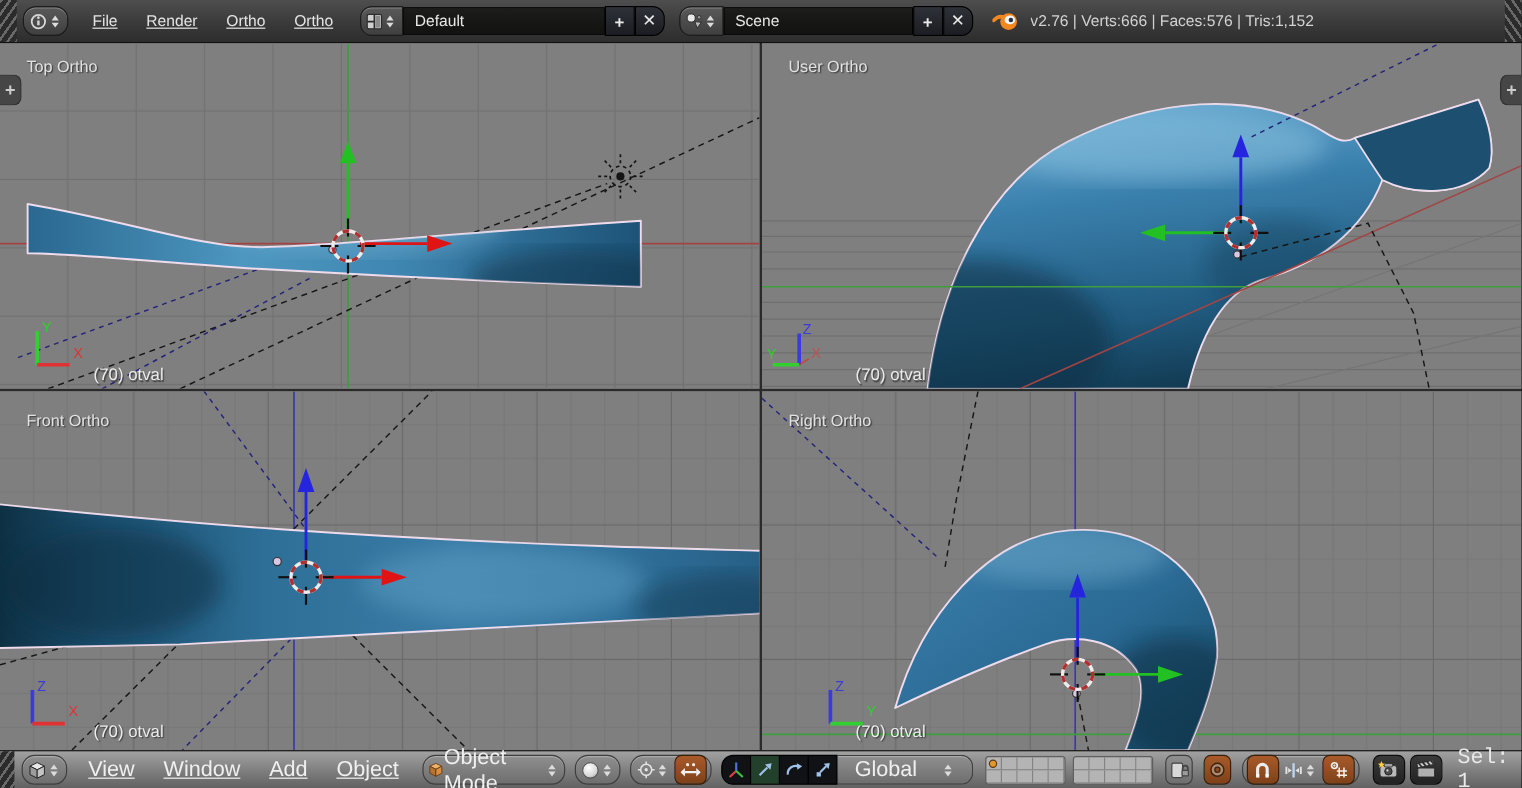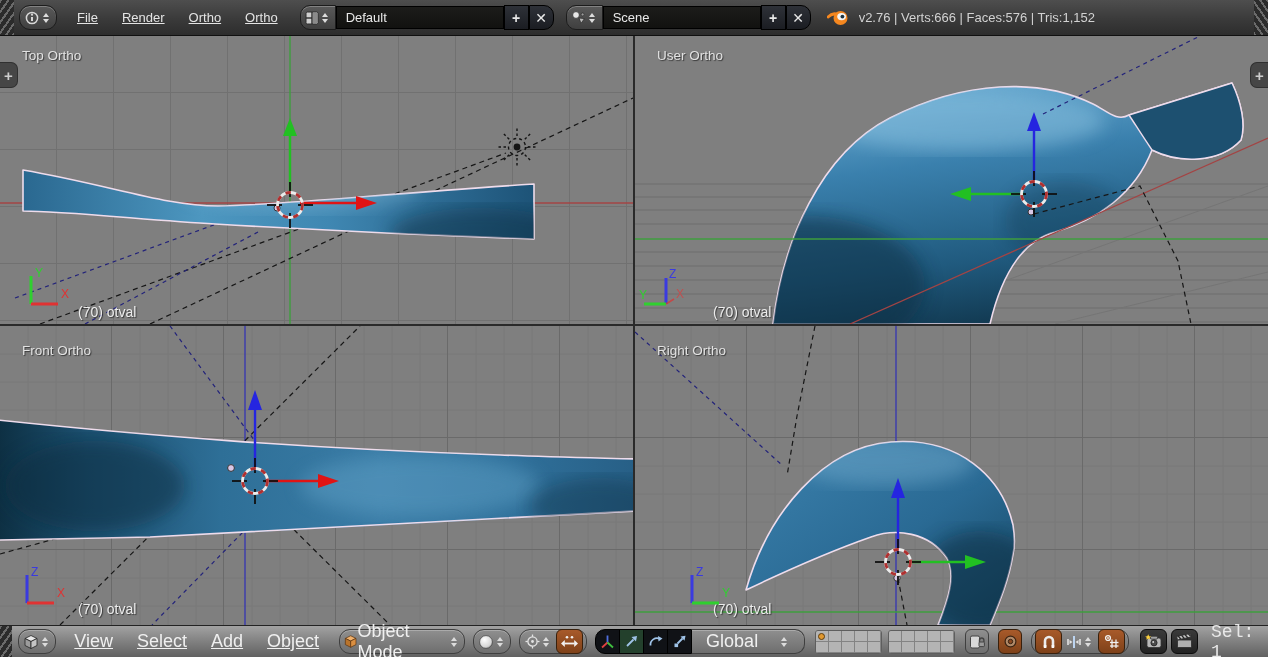--- a/index.html
+++ b/index.html
@@ -365,21 +365,21 @@
       <polygon points="2,4.5 8,7.5 8,14.5 2,11.5" fill="#9c9c9c" stroke="#222" stroke-width="0.8"></polygon>
       <polygon points="14,4.5 8,7.5 8,14.5 14,11.5" fill="#c4c4c4" stroke="#222" stroke-width="0.8"></polygon>
     </svg>
     <span class="ud">
         <i></i>
         <i></i>
       </span>
   </div>
   <nav style="display:flex;margin-left:6px">
     <span class="menu">View</span>
-    <span class="menu">Select</span>
+    <span class="menu">Window</span>
     <span class="menu">Add</span>
     <span class="menu">Object</span>
   </nav>
   <div class="hgroup" style="margin-left:8px;width:132px;justify-content:space-between">
     <svg class="ic" width="15" height="15" viewBox="0 0 15 15">
       <polygon points="7.5,1 13.5,4 7.5,7 1.5,4" fill="#f0b06a" stroke="#5a3310" stroke-width="0.8"></polygon>
       <polygon points="1.5,4 7.5,7 7.5,14 1.5,11" fill="#b9742c" stroke="#5a3310" stroke-width="0.8"></polygon>
       <polygon points="13.5,4 7.5,7 7.5,14 13.5,11" fill="#d98f42" stroke="#5a3310" stroke-width="0.8"></polygon>
     </svg>
     <span>Object Mode</span>

